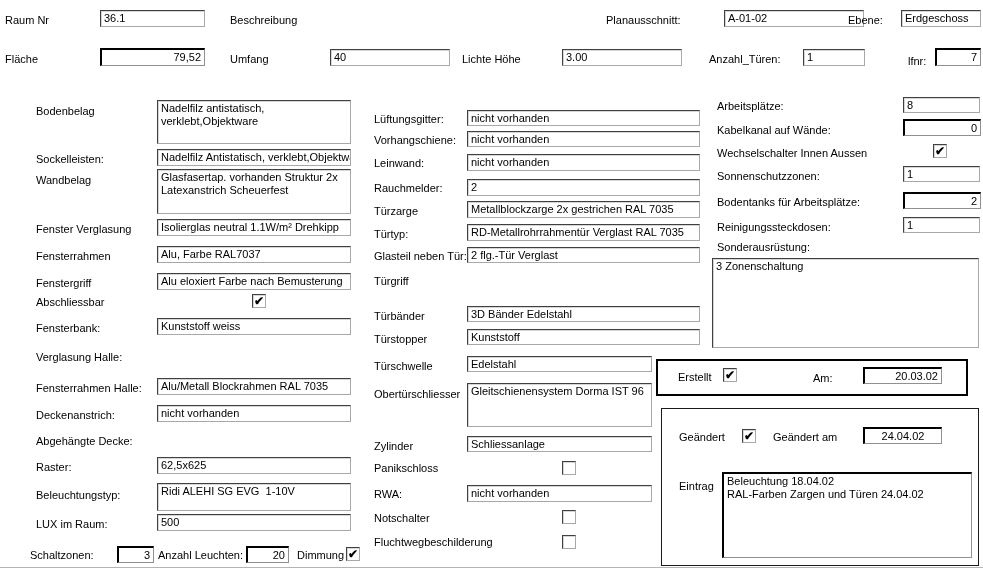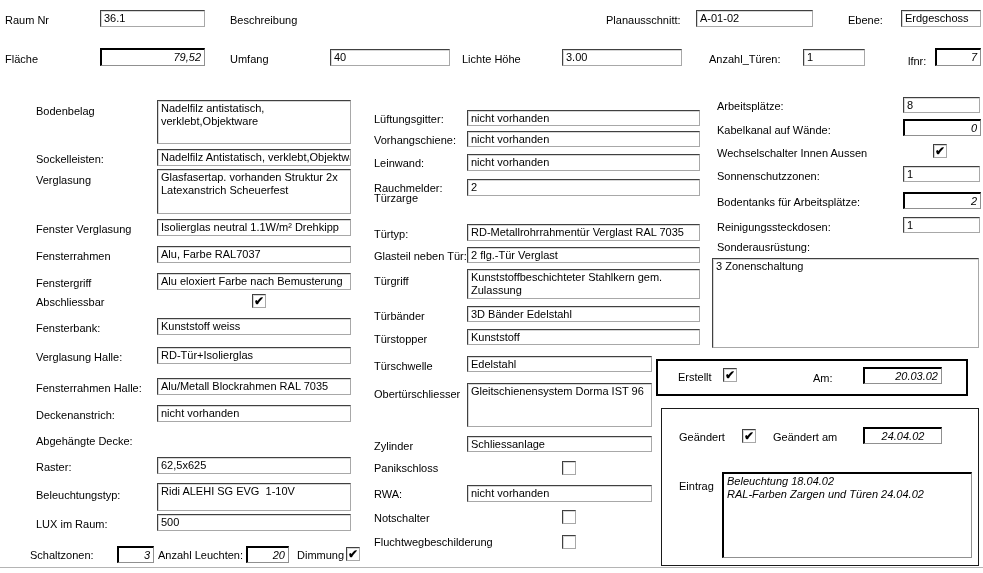--- a/index.html
+++ b/index.html
@@ -4,21 +4,21 @@
 <style>
   html,body{margin:0;padding:0;background:#fff;}
   #screen{position:relative;width:983px;height:573px;background:#ffffff;
           font-family:"Liberation Sans",sans-serif;font-size:11px;color:#000;overflow:hidden;}
   .lbl{position:absolute;white-space:nowrap;line-height:13px;}
   .fld{position:absolute;box-sizing:border-box;background:#fff;
        border:1px solid;border-color:#404040 #a8a8a8 #a8a8a8 #404040;
        box-shadow:inset 1px 1px 0 #d6d6d6;
        padding:1px 3px;line-height:13px;white-space:pre-wrap;overflow:hidden;}
   .fld.one{white-space:nowrap;}
-  .fld.heavy{border-width:2px 1px 1px 2px;border-color:#000 #909090 #909090 #000;box-shadow:none;font-style:italic;}
+  .fld.heavy{border-width:2px 1px 1px 2px;border-color:#000 #909090 #909090 #000;box-shadow:none;}
   .fld.right{text-align:right;}
   .fld.center{text-align:center;}
   .cb{position:absolute;box-sizing:border-box;width:14px;height:14px;background:#fff;
       border:1px solid;border-color:#404040 #a8a8a8 #a8a8a8 #404040;box-shadow:inset 1px 1px 0 #d6d6d6;}
   .cb.on::after{content:"✔";position:absolute;left:1px;top:-1px;font-size:12px;font-weight:bold;color:#000;}
   .grp{position:absolute;box-sizing:border-box;background:transparent;}
   .grp.g2{border:2px solid #000;}
   .grp.g1{border:1px solid #1a1a1a;}
   .hline{position:absolute;left:0;top:567px;width:983px;height:1px;background:#b4b4b4;}
 </style>
@@ -27,55 +27,54 @@
 
 <div id="screen">
 
   <div class="grp g2" style="left:656px;top:359px;width:312px;height:37px"></div>
   <div class="grp g1" style="left:661px;top:408px;width:318px;height:158px"></div>
 
   <span class="lbl" style="left:5px;top:14px">Raum Nr</span>
   <div class="fld one" style="left:100px;top:10px;width:105px;height:17px">36.1</div>
   <span class="lbl" style="left:230px;top:14px">Beschreibung</span>
   <span class="lbl" style="left:606px;top:14px">Planausschnitt:</span>
-  <div class="fld one" style="left:696px;top:10px;width:117px;height:17px">A-01-02</div>
+  <div class="fld one" style="left:724px;top:10px;width:140px;height:17px">A-01-02</div>
   <span class="lbl" style="left:848px;top:14px">Ebene:</span>
   <div class="fld one" style="left:901px;top:10px;width:80px;height:17px">Erdgeschoss</div>
 
   <span class="lbl" style="left:5px;top:53px">Fläche</span>
   <div class="fld one heavy right" style="left:100px;top:48px;width:105px;height:18px">79,52</div>
   <span class="lbl" style="left:230px;top:53px">Umfang</span>
   <div class="fld one" style="left:330px;top:49px;width:120px;height:17px">40</div>
   <span class="lbl" style="left:462px;top:53px">Lichte Höhe</span>
   <div class="fld one" style="left:562px;top:49px;width:120px;height:17px">3.00</div>
   <span class="lbl" style="left:709px;top:53px">Anzahl_Türen:</span>
   <div class="fld one" style="left:803px;top:49px;width:62px;height:17px">1</div>
   <span class="lbl" style="left:908px;top:55px">lfnr:</span>
   <div class="fld one heavy right" style="left:935px;top:48px;width:46px;height:18px">7</div>
 
   <span class="lbl" style="left:36px;top:105px">Bodenbelag</span>
   <div class="fld" style="left:157px;top:100px;width:194px;height:44px">Nadelfilz antistatisch,
 verklebt,Objektware</div>
   <span class="lbl" style="left:36px;top:153px">Sockelleisten:</span>
   <div class="fld one" style="left:157px;top:149px;width:194px;height:17px">Nadelfilz Antistatisch, verklebt,Objektwa</div>
-  <span class="lbl" style="left:36px;top:174px">Verglasung</span>
+  <span class="lbl" style="left:36px;top:174px">Wandbelag</span>
   <div class="fld" style="left:157px;top:169px;width:194px;height:45px">Glasfasertap. vorhanden Struktur 2x
 Latexanstrich Scheuerfest</div>
   <span class="lbl" style="left:36px;top:223px">Fenster Verglasung</span>
   <div class="fld one" style="left:157px;top:219px;width:194px;height:17px">Isolierglas neutral 1.1W/m² Drehkipp</div>
   <span class="lbl" style="left:36px;top:250px">Fensterrahmen</span>
   <div class="fld one" style="left:157px;top:246px;width:194px;height:17px">Alu, Farbe RAL7037</div>
   <span class="lbl" style="left:36px;top:277px">Fenstergriff</span>
   <div class="fld one" style="left:157px;top:273px;width:194px;height:17px">Alu eloxiert Farbe nach Bemusterung</div>
   <span class="lbl" style="left:36px;top:296px">Abschliessbar</span>
   <span class="cb on" style="left:252px;top:294px"></span>
   <span class="lbl" style="left:36px;top:322px">Fensterbank:</span>
   <div class="fld one" style="left:157px;top:318px;width:194px;height:17px">Kunststoff weiss</div>
   <span class="lbl" style="left:36px;top:351px">Verglasung Halle:</span>
-  <div class="fld one" style="left:157px;top:347px;width:194px;height:17px">RD-Tür+Isolierglas</div>
   <span class="lbl" style="left:36px;top:382px">Fensterrahmen Halle:</span>
   <div class="fld one" style="left:157px;top:378px;width:194px;height:17px">Alu/Metall Blockrahmen RAL 7035</div>
   <span class="lbl" style="left:36px;top:409px">Deckenanstrich:</span>
   <div class="fld one" style="left:157px;top:405px;width:194px;height:17px">nicht vorhanden</div>
   <span class="lbl" style="left:36px;top:435px">Abgehängte Decke:</span>
   <span class="lbl" style="left:36px;top:461px">Raster:</span>
   <div class="fld one" style="left:157px;top:457px;width:194px;height:17px">62,5x625</div>
   <span class="lbl" style="left:36px;top:489px">Beleuchtungstyp:</span>
   <div class="fld" style="left:157px;top:483px;width:194px;height:28px">Ridi ALEHI SG EVG  1-10V</div>
   <span class="lbl" style="left:36px;top:518px">LUX im  Raum:</span>
@@ -88,28 +87,27 @@
   <span class="cb on" style="left:346px;top:547px"></span>
 
   <span class="lbl" style="left:374px;top:113px">Lüftungsgitter:</span>
   <div class="fld one" style="left:467px;top:110px;width:233px;height:16px">nicht vorhanden</div>
   <span class="lbl" style="left:374px;top:134px">Vorhangschiene:</span>
   <div class="fld one" style="left:467px;top:131px;width:233px;height:16px">nicht vorhanden</div>
   <span class="lbl" style="left:374px;top:157px">Leinwand:</span>
   <div class="fld one" style="left:467px;top:154px;width:233px;height:17px">nicht vorhanden</div>
   <span class="lbl" style="left:374px;top:182px">Rauchmelder:</span>
   <div class="fld one" style="left:467px;top:179px;width:233px;height:17px">2</div>
-  <span class="lbl" style="left:374px;top:192px">Türzarge</span>
+  <span class="lbl" style="left:374px;top:205px">Türzarge</span>
+  <div class="fld one" style="left:467px;top:201px;width:233px;height:17px">Metallblockzarge 2x gestrichen RAL 7035</div>
   <span class="lbl" style="left:374px;top:228px">Türtyp:</span>
   <div class="fld one" style="left:467px;top:224px;width:233px;height:17px">RD-Metallrohrrahmentür Verglast RAL 7035</div>
   <span class="lbl" style="left:374px;top:250px">Glasteil neben Tür:</span>
   <div class="fld one" style="left:467px;top:247px;width:233px;height:16px">2 flg.-Tür Verglast</div>
   <span class="lbl" style="left:374px;top:275px">Türgriff</span>
-  <div class="fld" style="left:467px;top:269px;width:233px;height:30px">Kunststoffbeschichteter Stahlkern gem.
-Zulassung</div>
   <span class="lbl" style="left:374px;top:310px">Türbänder</span>
   <div class="fld one" style="left:467px;top:306px;width:233px;height:16px">3D Bänder Edelstahl</div>
   <span class="lbl" style="left:374px;top:333px">Türstopper</span>
   <div class="fld one" style="left:467px;top:329px;width:233px;height:16px">Kunststoff</div>
   <span class="lbl" style="left:374px;top:360px">Türschwelle</span>
   <div class="fld one" style="left:467px;top:356px;width:185px;height:16px">Edelstahl</div>
   <span class="lbl" style="left:374px;top:388px">Obertürschliesser</span>
   <div class="fld" style="left:467px;top:383px;width:185px;height:44px">Gleitschienensystem Dorma IST 96</div>
   <span class="lbl" style="left:374px;top:440px">Zylinder</span>
   <div class="fld one" style="left:467px;top:436px;width:185px;height:16px">Schliessanlage</div>

